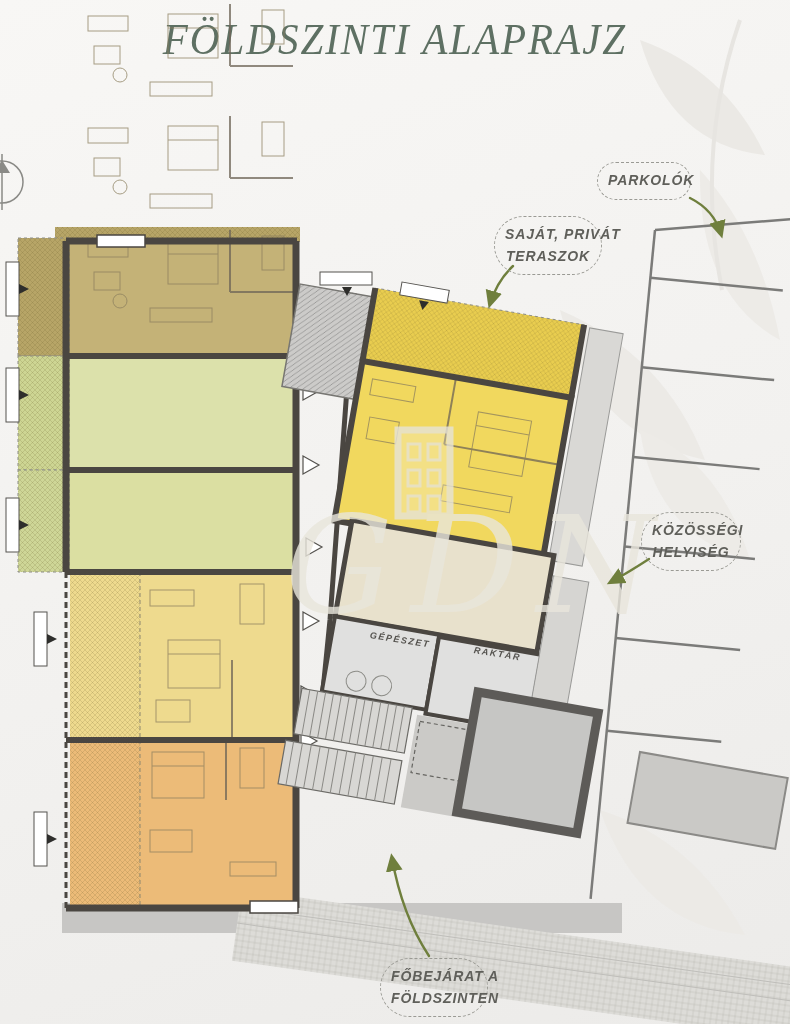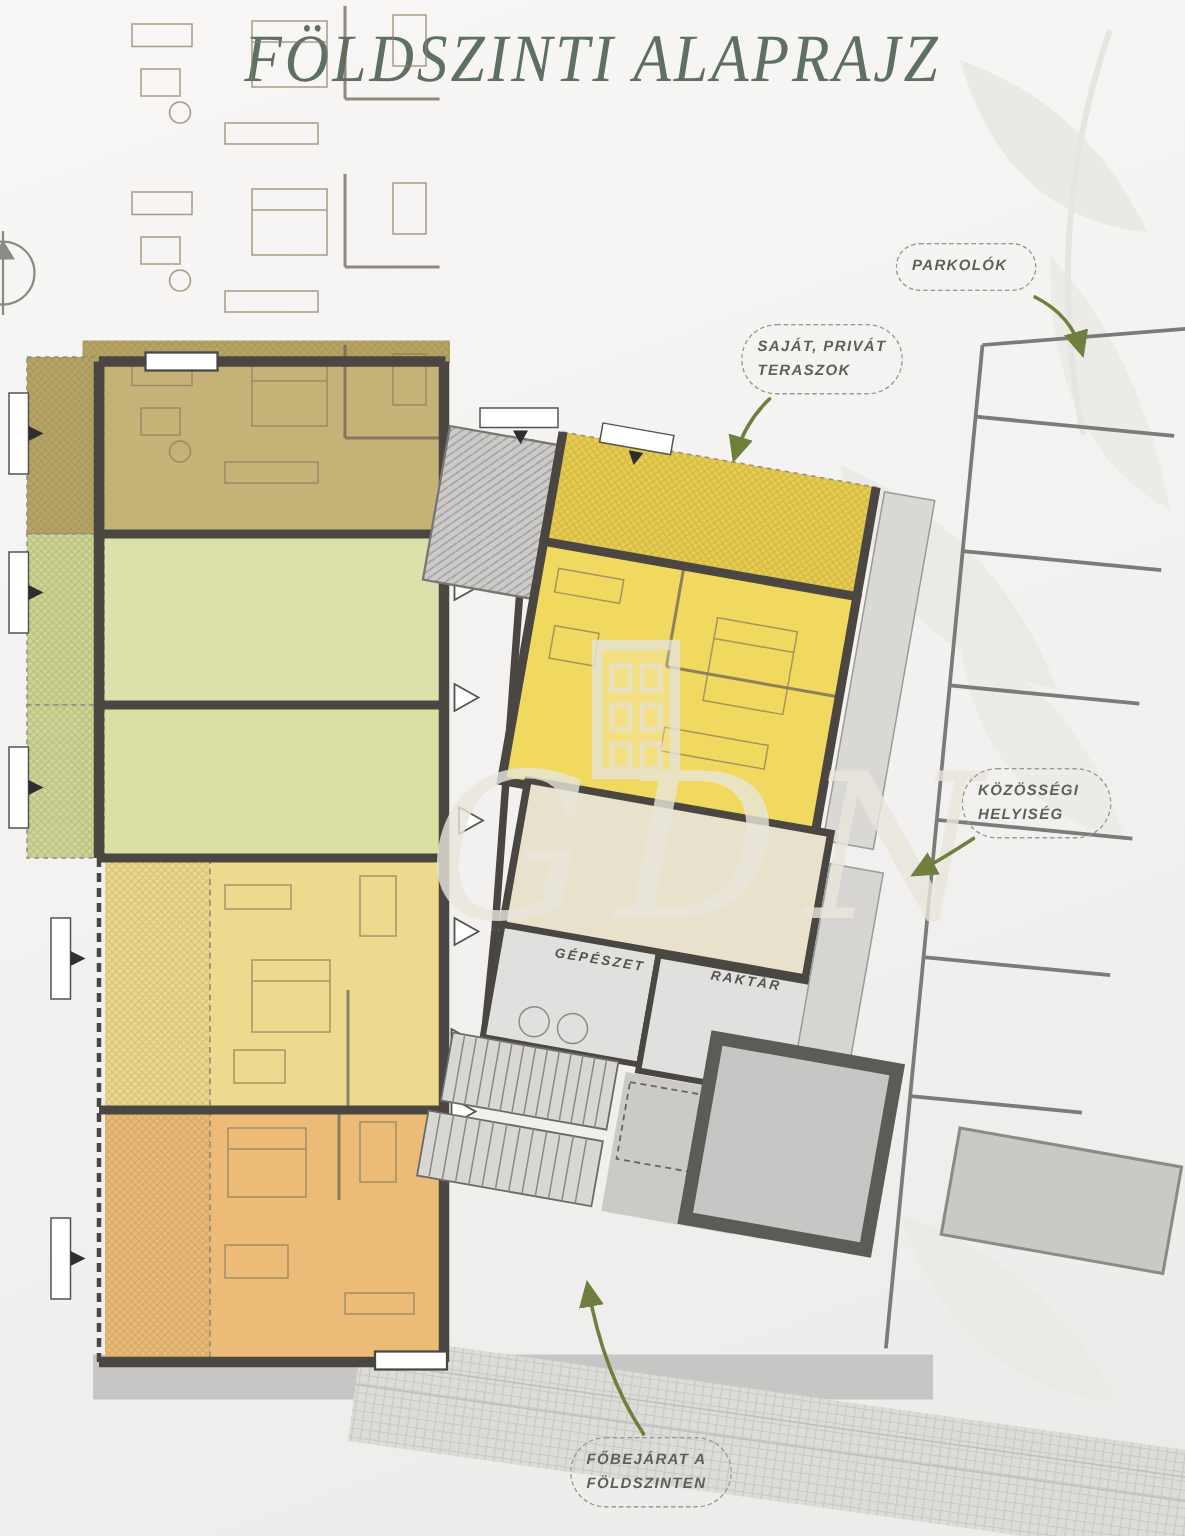--- a/index.html
+++ b/index.html
@@ -12,22 +12,22 @@
   .bg-leaves { position:absolute; inset:0; }
   .plan { position:absolute; inset:0; }
   .title {
     position:absolute; top:12px; left:0; width:100%; margin:0;
     text-align:center; font-family:"Liberation Serif","DejaVu Serif",serif;
     font-weight:400; font-size:41px; letter-spacing:2px; color:#5e7063;
     transform:scaleY(1.1); transform-origin:top center;
   }
   .callout {
     position:absolute; border:1px dashed #9a9a94; border-radius:30px;
-    padding:7px 10px; font-size:10px; font-weight:700; letter-spacing:0.9px;
-    color:#5f5f5a; line-height:1.55; background:transparent;
+    padding:7px 10px; font-size:14px; font-weight:700; letter-spacing:0.9px;
+    color:#5f5f5a; text-align:center; line-height:1.55; background:transparent;
   }
   .callout .ln { white-space:nowrap; }
   .roomlabel {
     position:absolute; font-size:9px; font-weight:700; letter-spacing:1.6px;
     color:#55534f; transform:rotate(9deg); transform-origin:left center;
   }
 </style>
 </head>
 <body>
 

